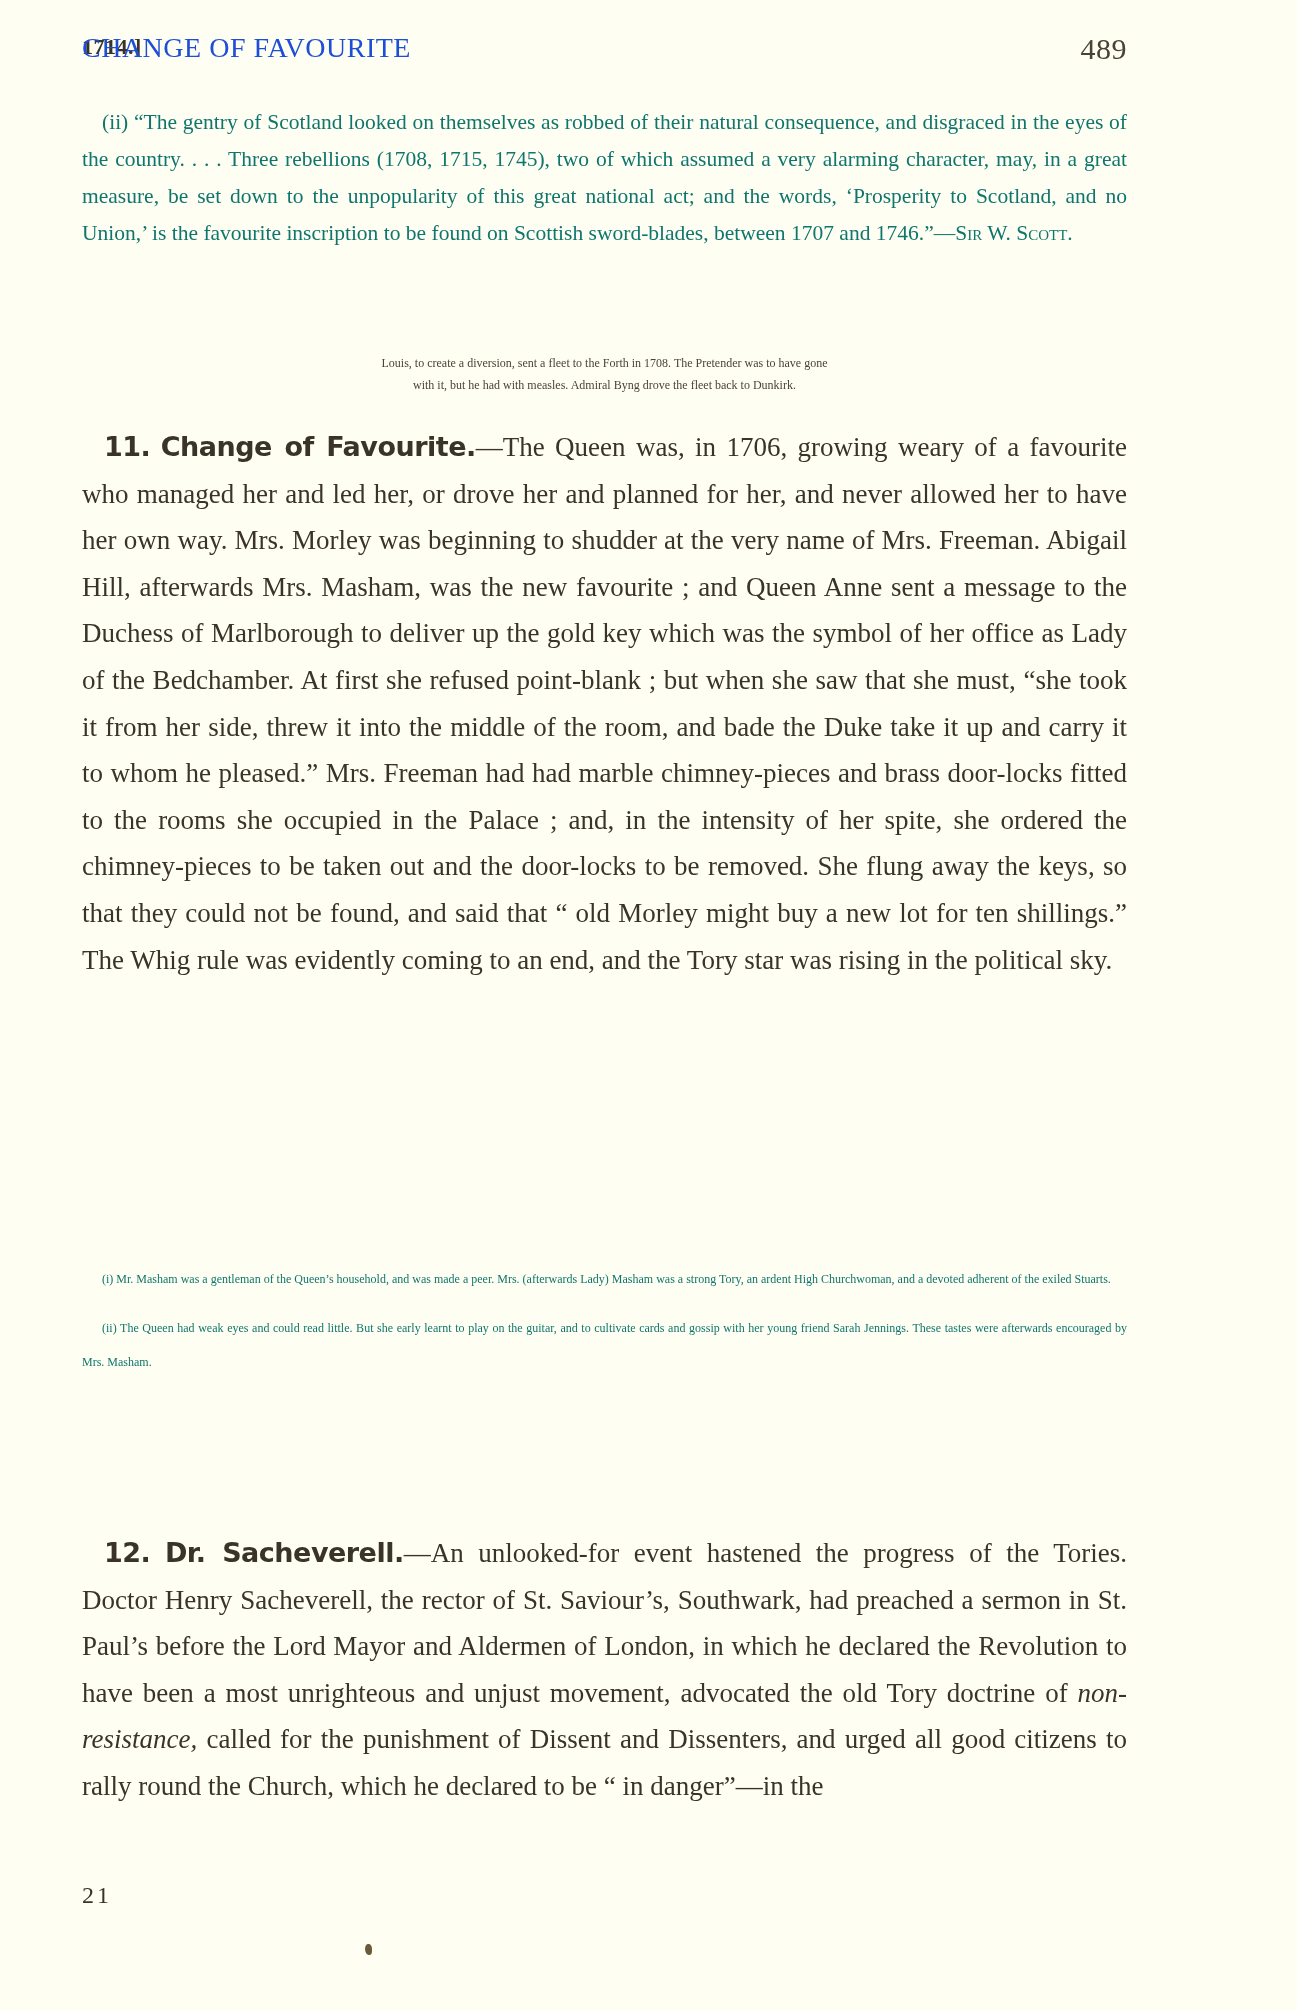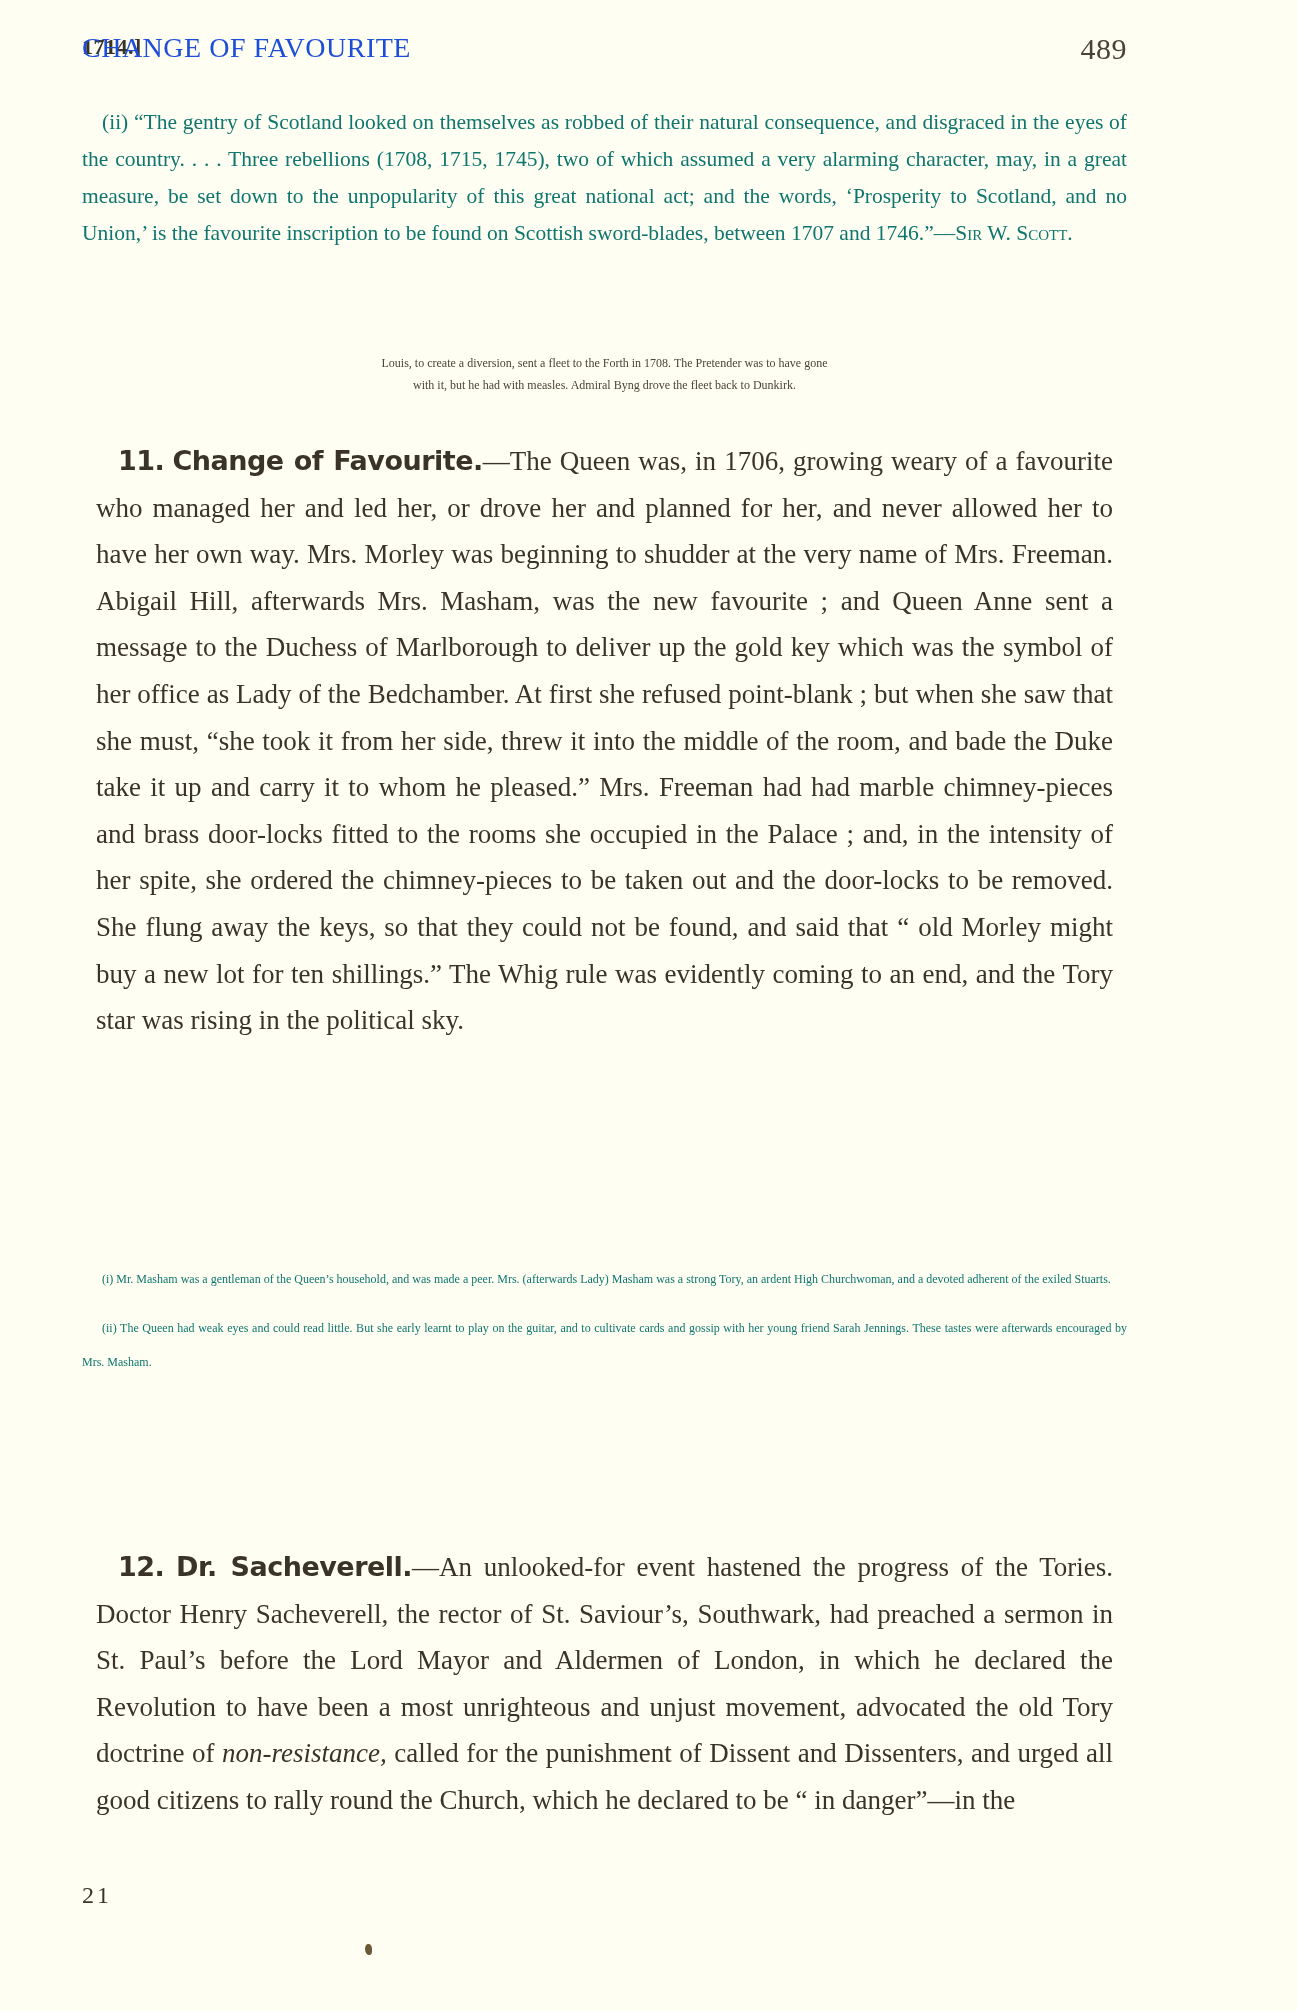--- a/index.html
+++ b/index.html
@@ -80,21 +80,21 @@
     .body-text {
       position: absolute;
       left: 0;
       width: 1045px;
       font-size: 27px;
       line-height: 46.6px;
       text-align: justify;
       text-align-last: left;
       color: #3a3428;
     }
-    .body-text p { margin: 14px; text-indent: 0; }
+    .body-text p { margin: 0; text-indent: 0; }
     .sec-num, .sec-title {
       font-family: "DejaVu Sans", "Liberation Sans", sans-serif;
       font-weight: bold;
       font-size: 27px;
       letter-spacing: -0.5px;
     }
     em { font-style: italic; }
 
     .folio {
       position: absolute;

